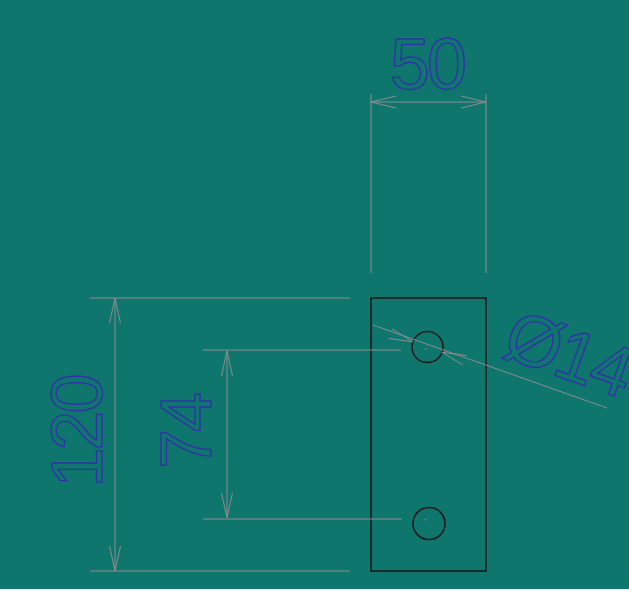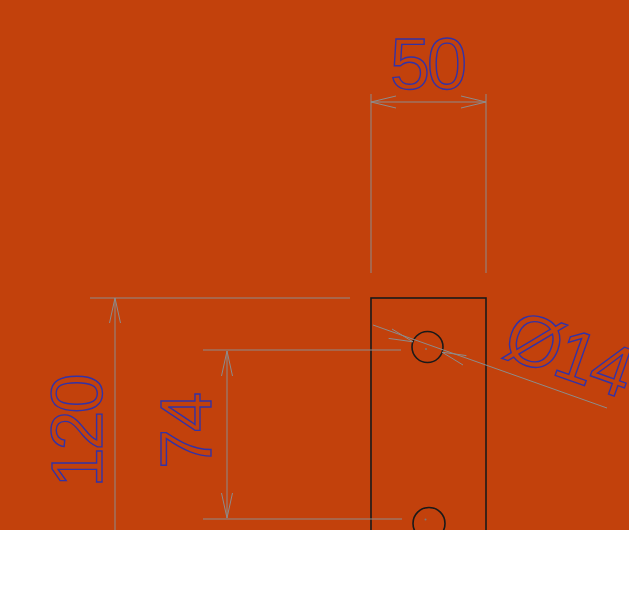--- a/index.html
+++ b/index.html
@@ -4,22 +4,22 @@
 <style>
   html, body {
     margin: 0;
     padding: 0;
     background: #ffffff;
     font-family: "Liberation Sans", sans-serif;
   }
   .canvas {
     position: relative;
     width: 629px;
-    height: 530px;
-    background: #c2410c;
+    height: 589px;
+    background: #0f766e;
     overflow: hidden;
   }
   svg { display: block; }
   .outline {
     stroke: #1a1a1a;
     stroke-width: 1.6;
     fill: none;
   }
   .dimline {
     stroke: #8c8c8c;

